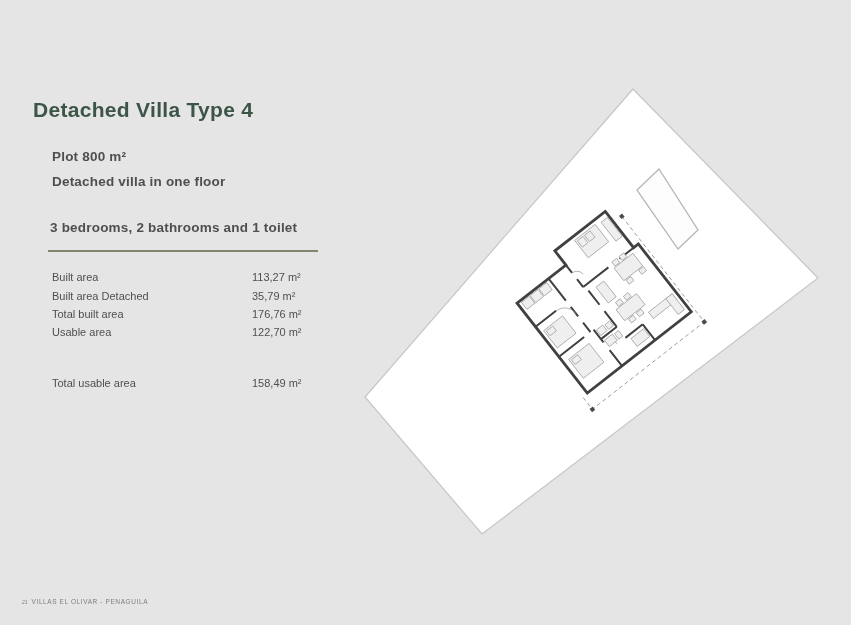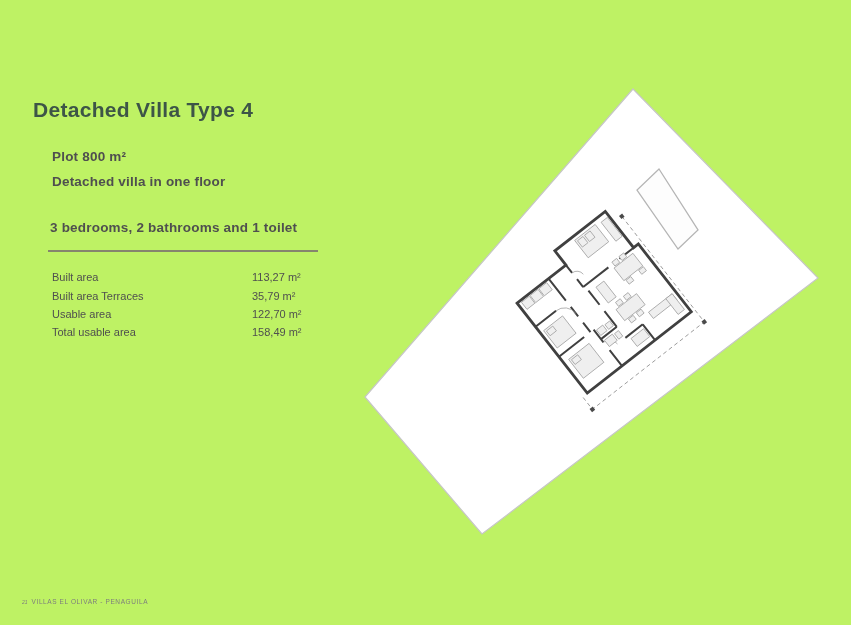--- a/index.html
+++ b/index.html
@@ -1,29 +1,29 @@
 <!DOCTYPE html>
 <html><head>
 <meta charset="utf-8">
 <style>
   html,body{margin:0;padding:0;}
-  .page{position:relative;width:851px;height:625px;background:#bef264;
+  .page{position:relative;width:851px;height:625px;background:#e5e5e5;
         font-family:"Liberation Sans",sans-serif;overflow:hidden;}
   .title{position:absolute;left:33px;top:84px;font-size:21px;font-weight:bold;
          color:#3d5547;letter-spacing:.3px;}
   .detail-line{position:absolute;left:52px;color:#4f4f4f;font-size:13.5px;letter-spacing:.2px;font-weight:bold;}
   .p-plot{top:149px;}
   .p-desc{top:174px;}
   .p-rooms{top:220px;left:50px;text-align:center;}
   .divider{position:absolute;left:48px;top:250px;width:270px;height:2px;background:#85856e;}
   .areas{position:absolute;left:52px;top:268px;width:268px;color:#4f4f4f;font-size:11px;}
   .area-row{display:flex;height:18.4px;align-items:center;}
   .area-row .label{width:200px;}
   .area-row .value{flex:1;}
-  .total-row{margin-top:0;}
+  .total-row{margin-top:32px;}
   .footer{position:absolute;left:22px;top:598px;display:flex;align-items:baseline;
           gap:4px;color:#7d7d7d;}
   .footer .mark{font-size:5px;font-style:italic;}
   .footer .brand{font-size:6.5px;letter-spacing:.6px;}
   svg.site-plan{position:absolute;left:0;top:0;}
 </style>
 </head>
 <body>
 
 <div class="page">
@@ -111,22 +111,26 @@
   <div class="detail-line p-rooms">3 bedrooms, 2 bathrooms and 1 toilet</div>
 
   <div class="divider"></div>
 
   <div class="areas">
     <div class="area-row">
       <span class="label">Built area</span>
       <span class="value">113,27 m²</span>
     </div>
     <div class="area-row">
-      <span class="label">Built area Terraces</span>
+      <span class="label">Built area Detached</span>
       <span class="value">35,79 m²</span>
+    </div>
+    <div class="area-row">
+      <span class="label">Total built area</span>
+      <span class="value">176,76 m²</span>
     </div>
     <div class="area-row">
       <span class="label">Usable area</span>
       <span class="value">122,70 m²</span>
     </div>
     <div class="area-row total-row">
       <span class="label">Total usable area</span>
       <span class="value">158,49 m²</span>
     </div>
   </div>

